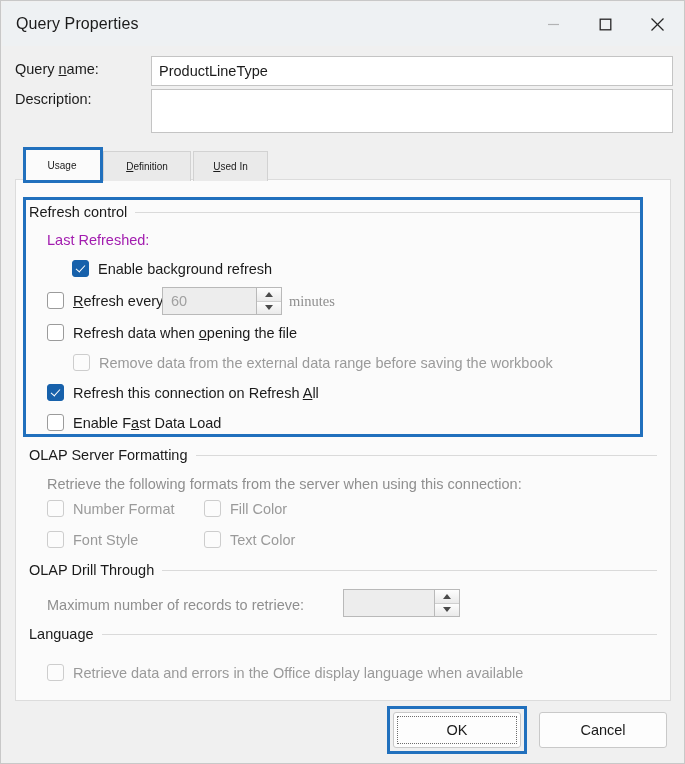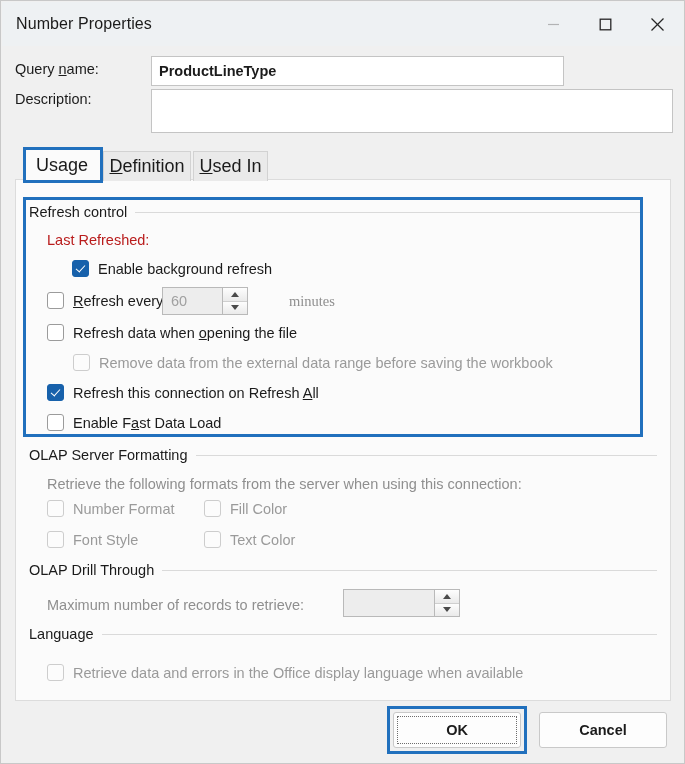--- a/index.html
+++ b/index.html
@@ -85,21 +85,21 @@
     align-items: flex-end;
     z-index: 4;
   }
   .tab {
     box-sizing: border-box;
     height: 30px;
     padding: 0 16px;
     display: flex;
     align-items: center;
     justify-content: center;
-    font-size: 18px;
+    font-size: 10px;
     color: #1b1b1b;
     background: #eaeaea;
     border: 1px solid #d2d2d2;
     border-bottom: none;
     margin-right: 2px;
     white-space: nowrap;
   }
   .tab.active {
     background: #fbfbfb;
     border-color: #cfcfcf;
@@ -170,21 +170,21 @@
   }
   .cbtext {
     margin-left: 9px;
     font-size: 14.5px;
     color: #1b1b1b;
   }
   .cbtext.dim { color: #9a9a9a; }
   .statictext {
     position: absolute;
     font-size: 14.5px;
-    color: #b91c1c;
+    color: #a21caf;
     white-space: nowrap;
   }
   .statictext.dim { color: #8f8f8f; }
 
   
   .spin {
     position: absolute;
     box-sizing: border-box;
     display: flex;
     border: 1px solid #b9b9b9;
@@ -226,21 +226,20 @@
     height: 36px;
     background: #fdfdfd;
     border: 1px solid #c9c9c9;
     border-radius: 3px;
     display: flex;
     align-items: center;
     justify-content: center;
     font-size: 14.5px;
     color: #1b1b1b;
     font-family: "Liberation Sans", sans-serif;
-    font-weight: bold;
   }
   .btn .focusring {
     position: absolute;
     left: 3px; top: 3px; right: 3px; bottom: 3px;
     border: 1px dotted #6d6d6d;
   }
 
   
   .anno {
     position: absolute;
@@ -249,21 +248,21 @@
     pointer-events: none;
     z-index: 9;
   }
 </style>
 </head>
 <body>
 
 <div id="dialog">
 
   <div class="titlebar">
-    <div class="title-text">Number Properties</div>
+    <div class="title-text">Query Properties</div>
     <div class="win-buttons">
       <div class="win-btn disabled">
         <svg width="13" height="13" viewBox="0 0 13 13">
             <line x1="1" y1="6.5" x2="12" y2="6.5" stroke="#6a6a6a" stroke-width="1.2"></line>
           </svg>
       </div>
       <div class="win-btn">
         <svg width="13" height="13" viewBox="0 0 13 13">
             <rect x="1.2" y="1.2" width="10.6" height="10.6" fill="none" stroke="#262626" stroke-width="1.3"></rect>
           </svg>
@@ -273,21 +272,21 @@
             <line x1="1.5" y1="1.5" x2="13.5" y2="13.5" stroke="#262626" stroke-width="1.25"></line>
             <line x1="13.5" y1="1.5" x2="1.5" y2="13.5" stroke="#262626" stroke-width="1.25"></line>
           </svg>
       </div>
     </div>
   </div>
 
   <div class="formrow" style="left:14px; top:55px;">
     <div class="flabel" style="width:136px; padding-top:5px;"><span>Query </span><u class="acc">n</u><span>ame:</span></div>
   </div>
-  <input class="finput" style="position: absolute; left: 150px; top: 55px; width: 413px; height: 30px; font-weight: bold;" value="ProductLineType">
+  <input class="finput" style="position: absolute; left: 150px; top: 55px; width: 522px; height: 30px;" value="ProductLineType">
 
   <div class="formrow" style="left:14px; top:90px;">
     <div class="flabel" style="width:136px;">Description:</div>
   </div>
   <textarea class="finput" style="position: absolute; left: 150px; top: 88px; width: 522px; height: 44px;"></textarea>
 
   <div class="tabpanel"></div>
 
   <div class="tabstrip">
     <div class="tab active" style="width:78px;">
@@ -313,21 +312,21 @@
   <div class="checkrow" style="left:46px; top:259px;padding-left:25px;">
     <span class="cb checked"></span>
     <span class="cbtext"><span>Enable back</span><u class="acc">g</u><span>round refresh</span></span>
   </div>
 
   <div class="checkrow" style="left:46px; top:291px;">
     <span class="cb"></span>
     <span class="cbtext"><u class="acc">R</u><span>efresh every</span></span>
   </div>
 
-  <div class="spin" style="left:161px; top:286px; width:86px; height:28px;">
+  <div class="spin" style="left:161px; top:286px; width:120px; height:28px;">
     <span class="spin-val">60</span>
     <span class="spin-btns">
       <span class="spin-btn">
           <span class="arr up"></span>
         </span>
       <span class="spin-btn">
           <span class="arr down"></span>
         </span>
     </span>
   </div>

